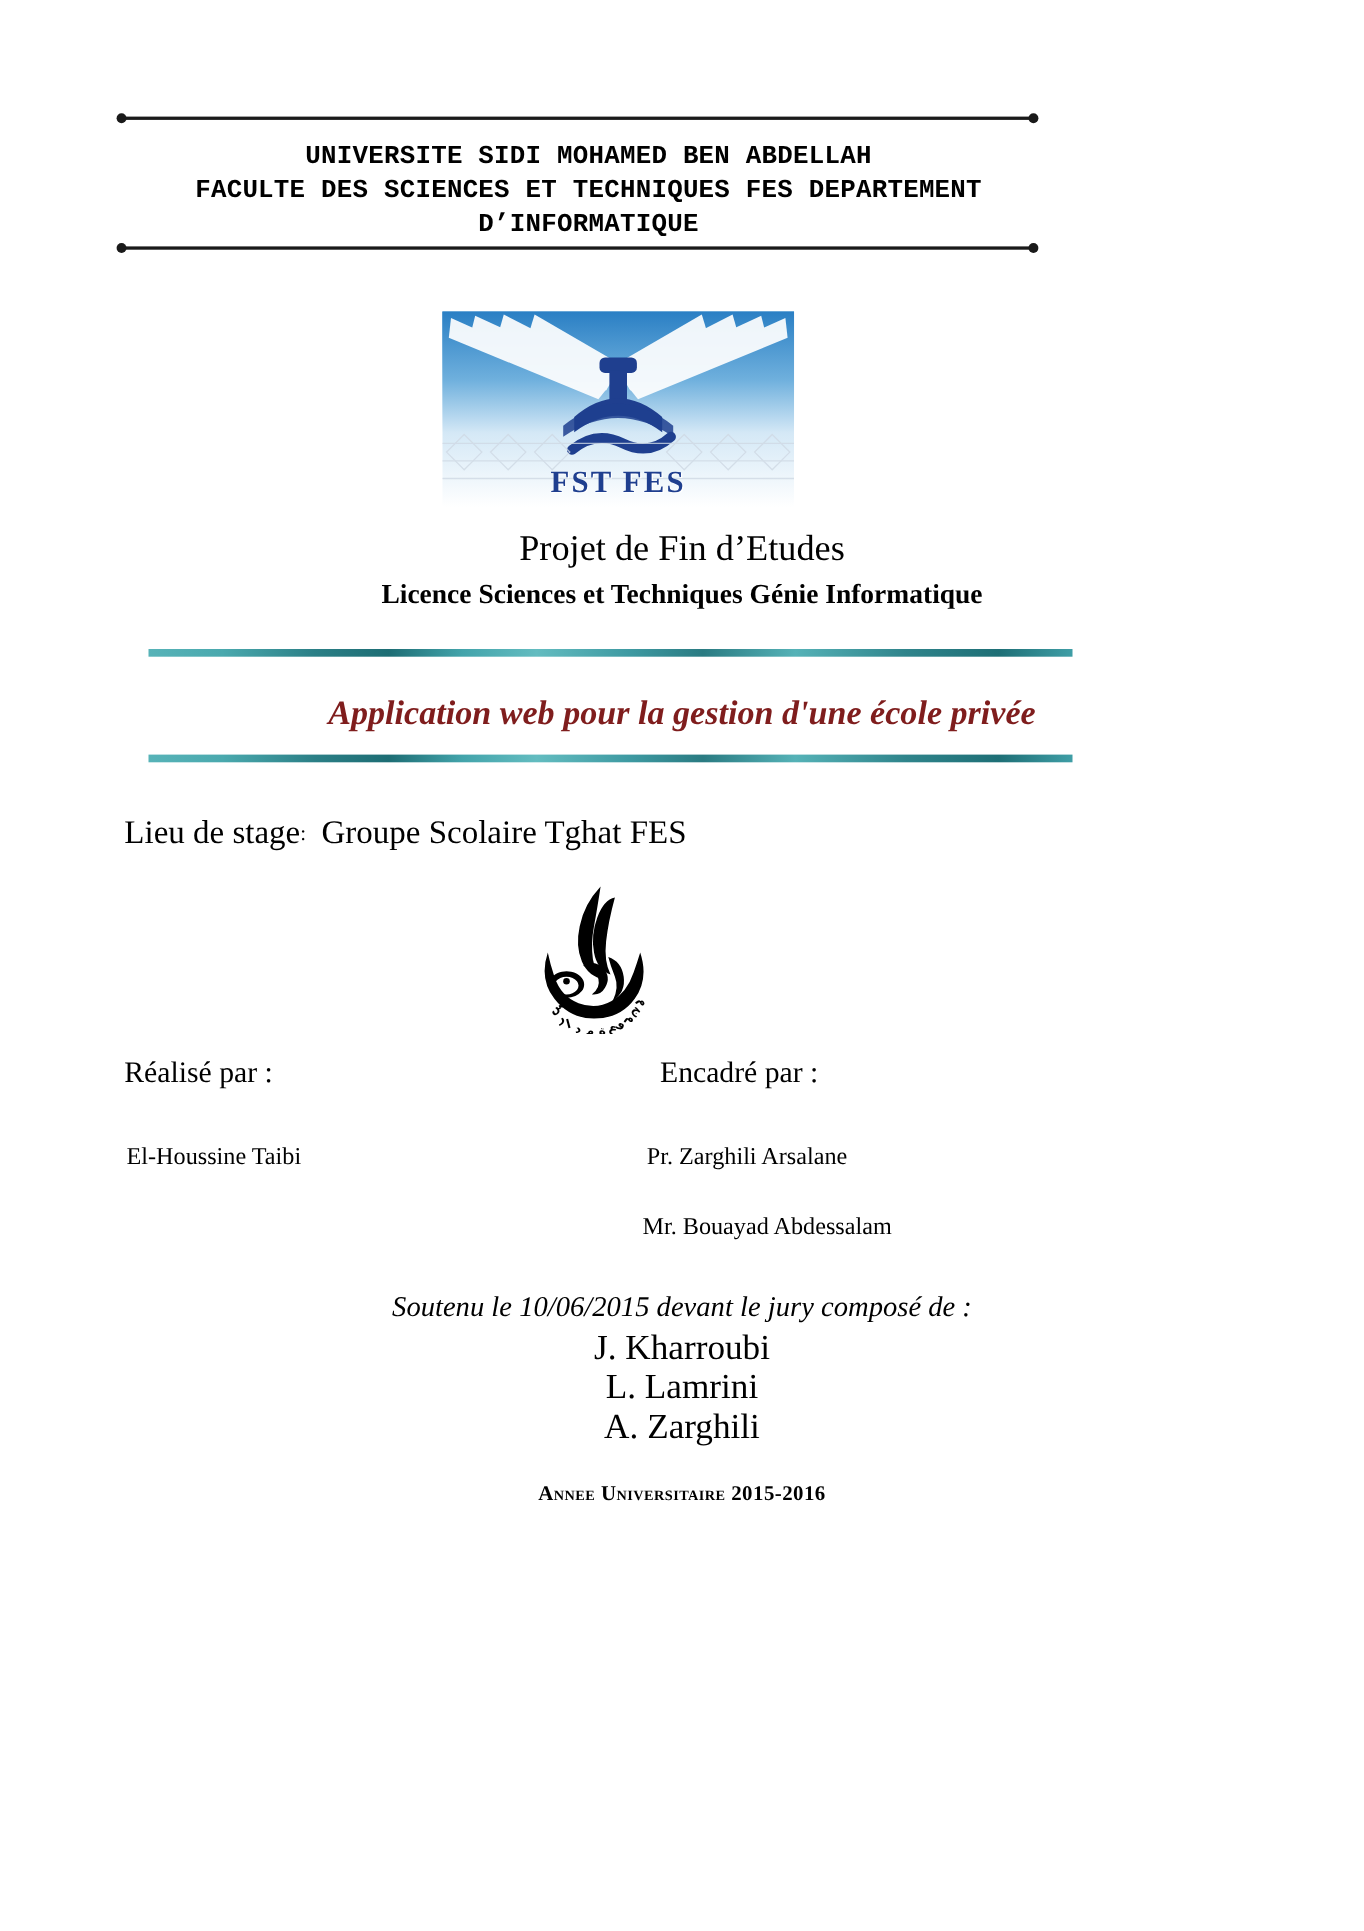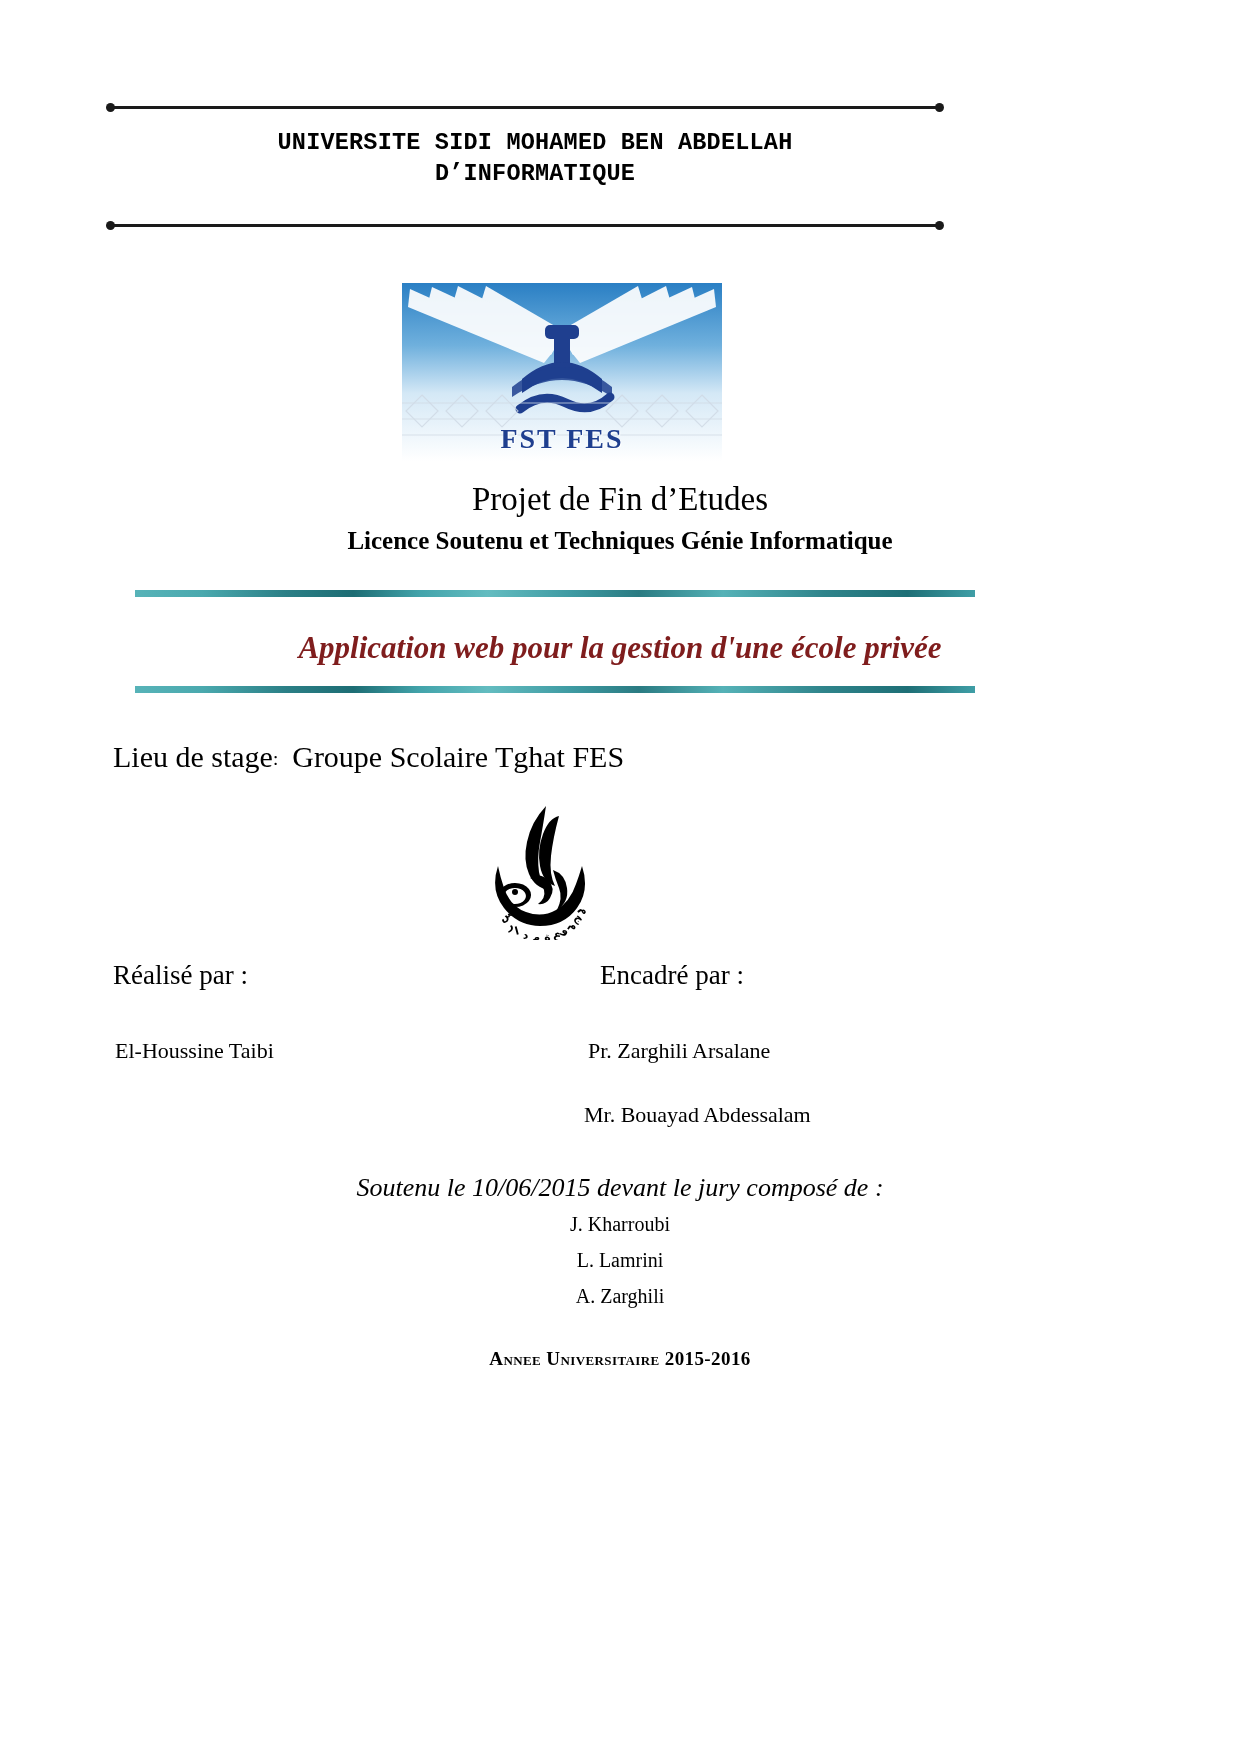--- a/index.html
+++ b/index.html
@@ -214,21 +214,21 @@
     left: 0;
     width: 1240px;
     text-align: center;
   }
   .jury-intro {
     font-size: 26px;
     line-height: 36px;
     font-style: italic;
   }
   .jury-member {
-    font-size: 20px;
+    font-size: 32px;
     line-height: 36px;
   }
 
   
   .annee {
     position: absolute;
     top: 1348px;
     left: 0;
     width: 1240px;
     text-align: center;
@@ -240,20 +240,21 @@
 </style>
 </head>
 <body>
 
 <div class="page">
 
   <div class="rule-dotted" id="rule-top"></div>
 
   <div class="univ-block">
     <div class="univ-line">UNIVERSITE SIDI MOHAMED BEN ABDELLAH</div>
+    <div class="univ-line">FACULTE DES SCIENCES ET TECHNIQUES FES DEPARTEMENT</div>
     <div class="univ-line">D’INFORMATIQUE</div>
   </div>
 
   <div class="rule-dotted" id="rule-bottom"></div>
 
   <div class="logo-fst">
     <div class="band"></div>
     <svg class="rays" viewBox="0 0 320 178" preserveAspectRatio="none">
       <defs>
         <linearGradient id="bg" x1="0" y1="0" x2="0" y2="1">
@@ -294,21 +295,21 @@
         <path d="M100 112 l16 16 l-16 16 l-16 -16 Z"></path>
         <path d="M220 112 l16 16 l-16 16 l-16 -16 Z"></path>
         <path d="M260 112 l16 16 l-16 16 l-16 -16 Z"></path>
         <path d="M300 112 l16 16 l-16 16 l-16 -16 Z"></path>
       </g>
     </svg>
     <div class="fst-text">FST FES</div>
   </div>
 
   <div class="pfe-title">Projet de Fin d’Etudes</div>
-  <div class="pfe-sub">Licence Soutenu et Techniques Génie Informatique</div>
+  <div class="pfe-sub">Licence Sciences et Techniques Génie Informatique</div>
 
   <div class="rule-teal" id="rule-teal-top"></div>
   <div class="project-title">Application web pour la gestion d'une école privée</div>
   <div class="rule-teal" id="rule-teal-bottom"></div>
 
   <div class="lieu-row">
     <span class="lieu-label">Lieu de stage</span><span class="lieu-colon">:</span><span class="lieu-value">Groupe Scolaire Tghat FES</span>
   </div>
 
   <div class="logo-school">

